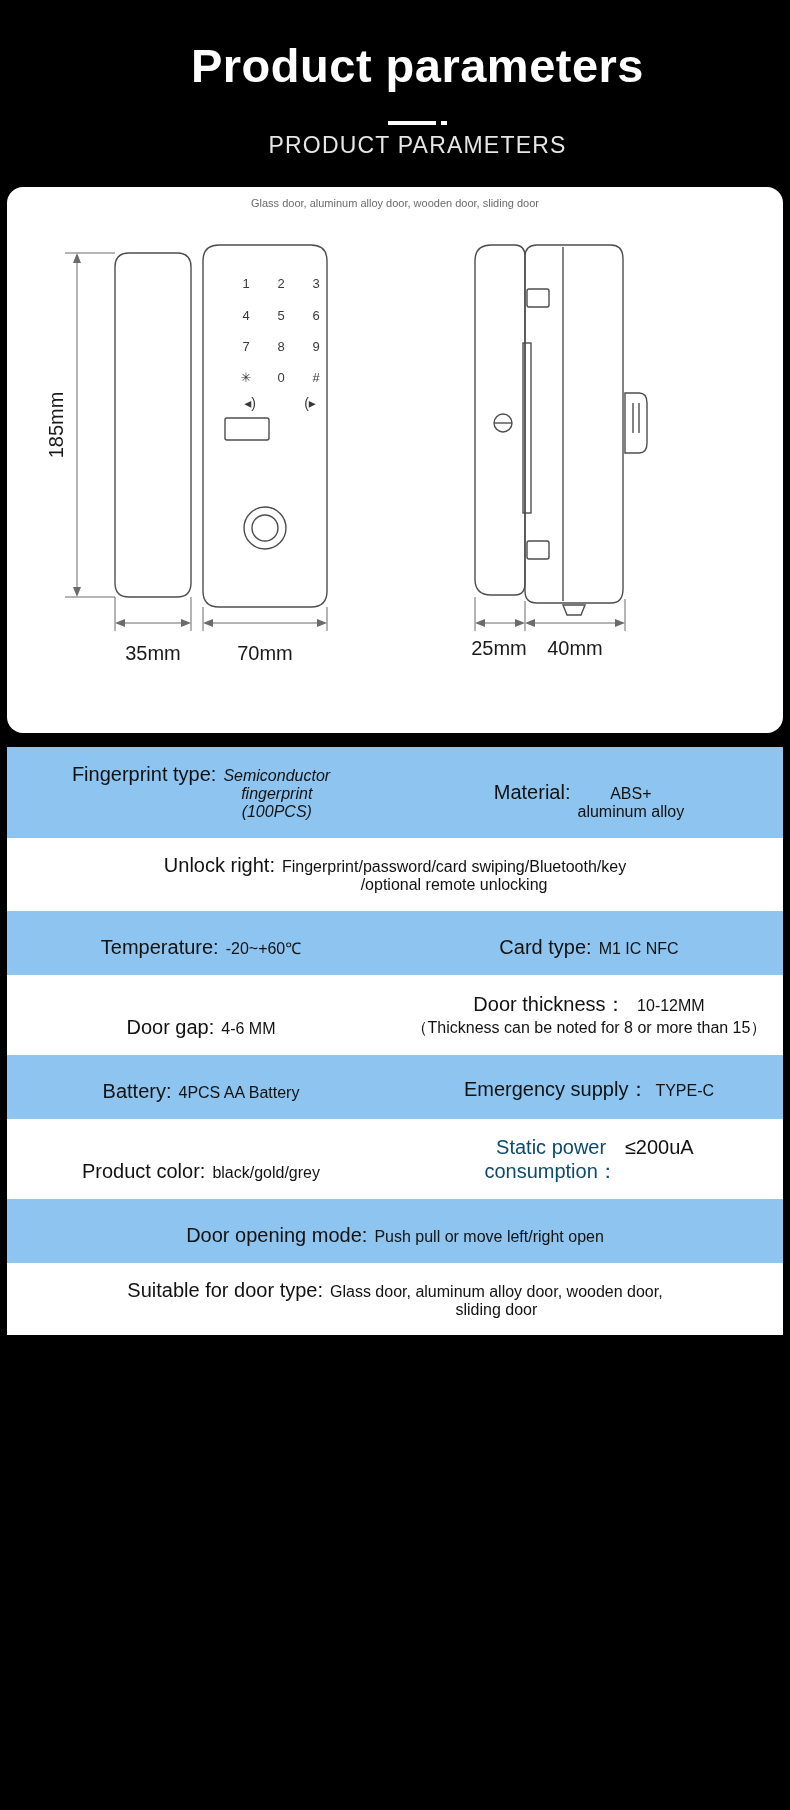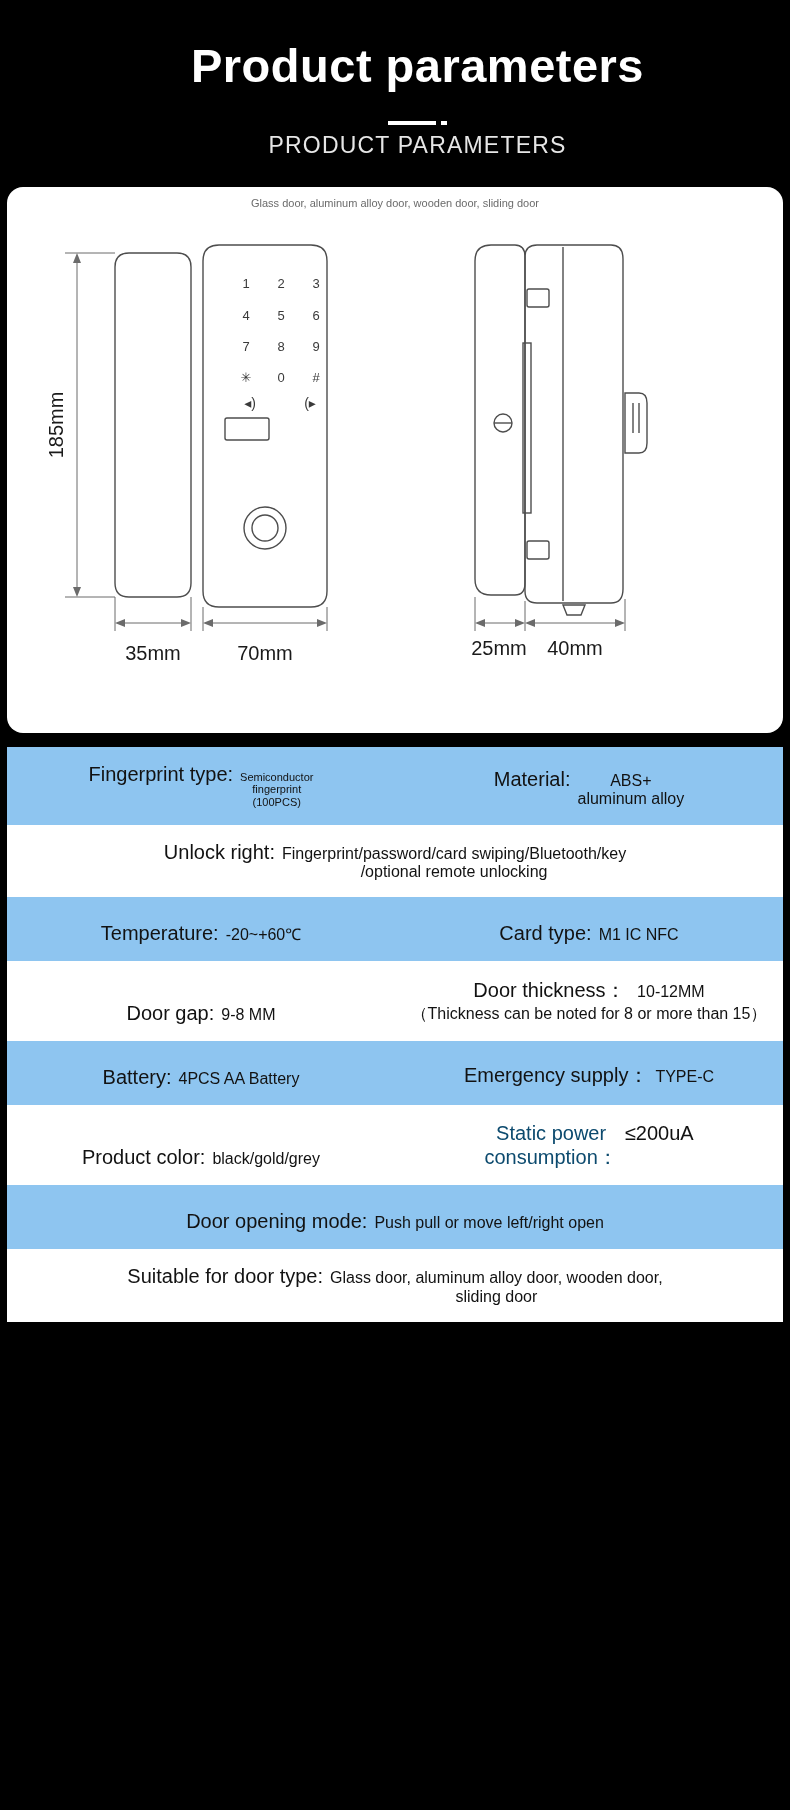--- a/index.html
+++ b/index.html
@@ -122,21 +122,21 @@
     font-size: 20px;
     color: #121212;
     white-space: nowrap;
   }
   .val {
     font-size: 16px;
     color: #121212;
     margin-left: 7px;
   }
   .val.big { font-size: 20px; }
-  .val.small { font-size: 11px; line-height: 1.15; text-align: center; }
+  .val.small { font-size: 16px; line-height: 1.15; text-align: center; font-style: italic; }
   .stack {
     display: flex;
     flex-direction: column;
     align-items: center;
     line-height: 1.15;
   }
   .center-col {
     display: flex;
     flex-direction: column;
     align-items: center;
@@ -293,21 +293,21 @@
     </div>
     <div class="cell half">
       <span class="lbl">Card type:</span>
       <span class="val">M1 IC NFC</span>
     </div>
   </div>
 
   <div class="spec-row white">
     <div class="cell half">
       <span class="lbl">Door gap:</span>
-      <span class="val">9-8 MM</span>
+      <span class="val">4-6 MM</span>
     </div>
     <div class="cell half">
       <span class="center-col">
         <span>
           <span class="lbl">Door thickness：</span>
           <span class="val">10-12MM</span>
         </span>
         <span class="line2">（Thickness can be noted for 8 or more than 15）</span>
       </span>
     </div>

